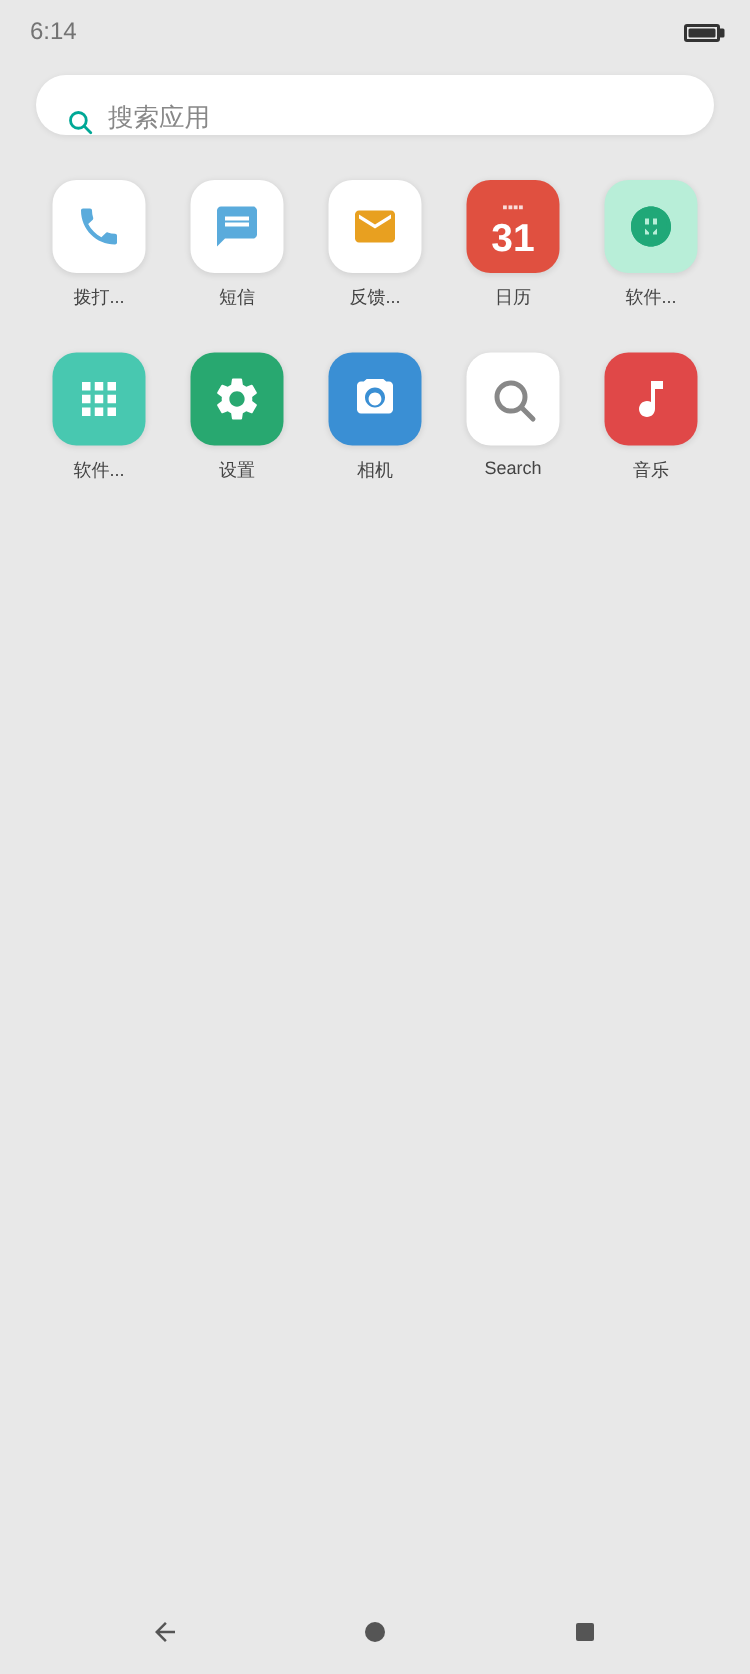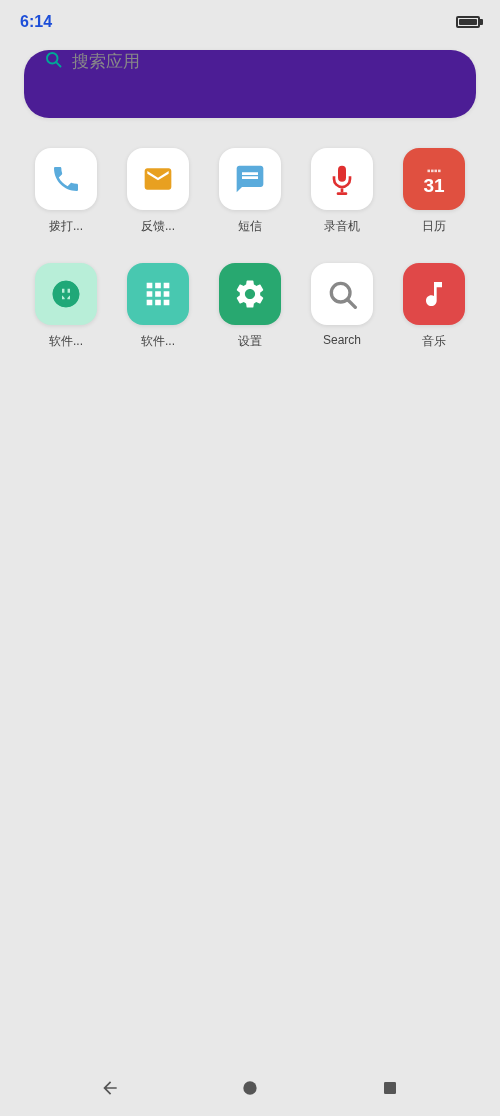--- a/index.html
+++ b/index.html
@@ -20,22 +20,22 @@
       width: 100%;
       display: flex;
       justify-content: space-between;
       align-items: center;
       padding: 12px 20px 8px;
       height: 40px;
     }
 
     .status-time {
       font-size: 16px;
-      font-weight: 700;
-      color: #1d4ed8;
+      font-weight: 400;
+      color: #737373;
     }
 
     .status-battery {
       width: 24px;
       height: 12px;
       border: 2px solid #333;
       border-radius: 2px;
       position: relative;
     }
     .status-battery::after {
@@ -60,25 +60,25 @@
       border-radius: 1px;
     }
 
     .search-bar-container {
       width: 100%;
       padding: 10px 24px 20px;
     }
 
     .search-bar {
       width: 100%;
-      height: 68px;
-      background: #4c1d95;
+      height: 40px;
+      background: #ffffff;
       border-radius: 25px;
       display: flex;
-      align-items: flex-start;
+      align-items: flex-end;
       padding: 0 20px;
       gap: 10px;
       box-shadow: 0 1px 4px rgba(0,0,0,0.08);
     }
 
     .search-bar-text {
       font-size: 17px;
       color: #888;
     }
 
@@ -174,53 +174,42 @@
   <div class="app-item">
     <div class="app-icon icon-phone">
       <svg width="32" height="32" viewBox="0 0 24 24" fill="#5aabdc">
         <path d="M6.6 10.8c1.4 2.8 3.8 5.1 6.6 6.6l2.2-2.2c.3-.3.7-.4 1-.2 1.1.4 2.3.6 3.6.6.6 0 1 .4 1 1V20c0 .6-.4 1-1 1C10.6 21 3 13.4 3 4c0-.6.4-1 1-1h3.5c.6 0 1 .4 1 1 0 1.3.2 2.5.6 3.6.1.3 0 .7-.2 1L6.6 10.8z"></path>
       </svg>
     </div>
     <span class="app-label">拨打...</span>
   </div>
 
   <div class="app-item">
+    <div class="app-icon icon-sms">
+      <svg width="32" height="32" viewBox="0 0 24 24" fill="#5aabdc">
+        <path d="M20 2H4c-1.1 0-2 .9-2 2v18l4-4h14c1.1 0 2-.9 2-2V4c0-1.1-.9-2-2-2zm-2 10H6v-2h12v2zm0-3H6V7h12v2z"></path>
+      </svg>
+    </div>
+    <span class="app-label">短信</span>
+  </div>
+
+  <div class="app-item">
     <div class="app-icon icon-feedback">
       <svg width="32" height="32" viewBox="0 0 24 24" fill="#e8a020">
         <path d="M20 4H4c-1.1 0-2 .9-2 2v12c0 1.1.9 2 2 2h16c1.1 0 2-.9 2-2V6c0-1.1-.9-2-2-2zm0 4l-8 5-8-5V6l8 5 8-5v2z"></path>
       </svg>
     </div>
     <span class="app-label">反馈...</span>
   </div>
 
-  <div class="app-item">
-    <div class="app-icon icon-sms">
-      <svg width="32" height="32" viewBox="0 0 24 24" fill="#5aabdc">
-        <path d="M20 2H4c-1.1 0-2 .9-2 2v18l4-4h14c1.1 0 2-.9 2-2V4c0-1.1-.9-2-2-2zm-2 10H6v-2h12v2zm0-3H6V7h12v2z"></path>
-      </svg>
-    </div>
-    <span class="app-label">短信</span>
-  </div>
-
-  <div class="app-item">
-    <div class="app-icon icon-recorder">
-      <svg width="32" height="32" viewBox="0 0 24 24" fill="#e03030">
-        <rect x="9" y="2" width="6" height="12" rx="3"></rect>
-        <path d="M5 10v2a7 7 0 0 0 14 0v-2h-2v2a5 5 0 0 1-10 0v-2H5z"></path>
-        <rect x="11" y="19" width="2" height="3"></rect>
-        <rect x="8" y="22" width="8" height="2" rx="1"></rect>
-      </svg>
-    </div>
-    <span class="app-label">录音机</span>
-  </div>
 
   <div class="app-item">
     <div class="app-icon icon-calendar" style="background:#e05040; flex-direction:column; gap:0;">
       <div style="font-size:10px; color:rgba(255,255,255,0.8); margin-top:4px;">▪▪▪▪</div>
-      <div style="font-size:19px; font-weight:bold; color:white; line-height:1.1;">31</div>
+      <div style="font-size:26px; font-weight:bold; color:white; line-height:1.1;">31</div>
     </div>
     <span class="app-label">日历</span>
   </div>
 
   <div class="app-item">
     <div class="app-icon" style="background:#b8eed8;">
       <svg width="32" height="32" viewBox="0 0 24 24" fill="#20a878">
         <path d="M12 2C6.48 2 2 6.48 2 12s4.48 10 10 10 10-4.48 10-10S17.52 2 12 2zm-1 14H9V8h2v8zm4 0h-2V8h2v8z"></path>
         <path d="M12 2C6.48 2 2 6.48 2 12s4.48 10 10 10 10-4.48 10-10S17.52 2 12 2zm0 2c4.41 0 8 3.59 8 8s-3.59 8-8 8-8-3.59-8-8 3.59-8 8-8zm-1 3v4H7l5 5 5-5h-4V7h-2z"></path>
       </svg>
@@ -242,20 +231,28 @@
       <svg width="34" height="34" viewBox="0 0 24 24" fill="white">
         <path d="M19.14 12.94c.04-.3.06-.61.06-.94 0-.32-.02-.64-.07-.94l2.03-1.58c.18-.14.23-.41.12-.61l-1.92-3.32c-.12-.22-.37-.29-.59-.22l-2.39.96c-.5-.38-1.03-.7-1.62-.94l-.36-2.54c-.04-.24-.24-.41-.48-.41h-3.84c-.24 0-.43.17-.47.41l-.36 2.54c-.59.24-1.13.57-1.62.94l-2.39-.96c-.22-.08-.47 0-.59.22L2.74 8.87c-.12.21-.08.47.12.61l2.03 1.58c-.05.3-.09.63-.09.94s.02.64.07.94l-2.03 1.58c-.18.14-.23.41-.12.61l1.92 3.32c.12.22.37.29.59.22l2.39-.96c.5.38 1.03.7 1.62.94l.36 2.54c.05.24.24.41.48.41h3.84c.24 0 .44-.17.47-.41l.36-2.54c.59-.24 1.13-.56 1.62-.94l2.39.96c.22.08.47 0 .59-.22l1.92-3.32c.12-.22.07-.47-.12-.61l-2.01-1.58zM12 15.6c-1.98 0-3.6-1.62-3.6-3.6s1.62-3.6 3.6-3.6 3.6 1.62 3.6 3.6-1.62 3.6-3.6 3.6z"></path>
       </svg>
     </div>
     <span class="app-label">设置</span>
   </div>
 
 
 
 
+  <div class="app-item">
+    <div class="app-icon" style="background:#3a8fd4;">
+      <svg width="32" height="32" viewBox="0 0 24 24" fill="white">
+        <path d="M12 15.2c-1.77 0-3.2-1.43-3.2-3.2S10.23 8.8 12 8.8s3.2 1.43 3.2 3.2-1.43 3.2-3.2 3.2zm7-12h-1.4L16.17 2H7.83L6.4 3.2H5C3.9 3.2 3 4.1 3 5.2v12c0 1.1.9 2 2 2h14c1.1 0 2-.9 2-2v-12c0-1.1-.9-2-2-2zm-7 13c-2.76 0-5-2.24-5-5s2.24-5 5-5 5 2.24 5 5-2.24 5-5 5z"></path>
+      </svg>
+    </div>
+    <span class="app-label">相机</span>
+  </div>
 
   <div class="app-item">
     <div class="app-icon icon-search">
       <svg width="32" height="32" viewBox="0 0 24 24" fill="none" stroke="#888" stroke-width="2.5" stroke-linecap="round">
         <circle cx="11" cy="11" r="7"></circle>
         <line x1="16.5" y1="16.5" x2="22" y2="22"></line>
       </svg>
     </div>
     <span class="app-label">Search</span>
   </div>

